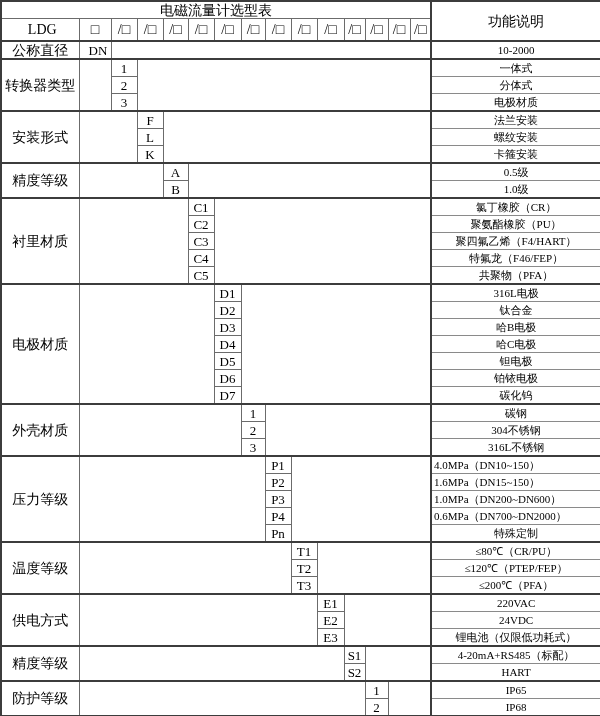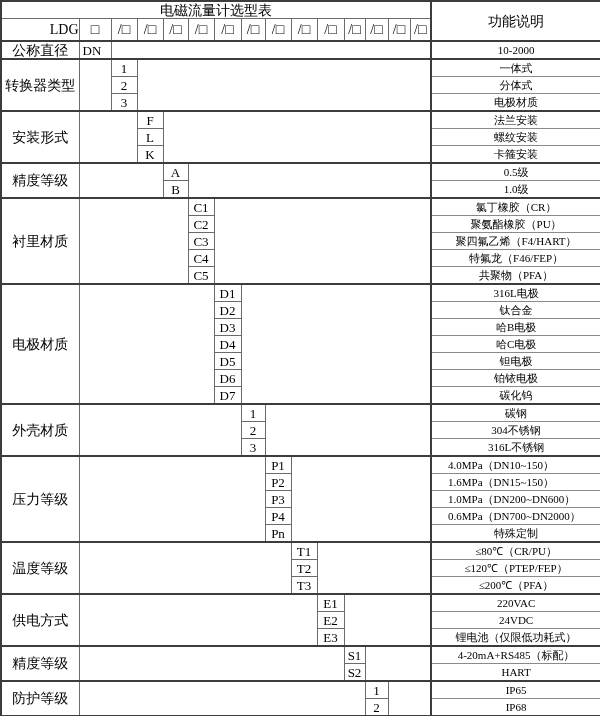--- a/index.html
+++ b/index.html
@@ -25,38 +25,38 @@
     line-height:15px;
     height:16px;
     overflow:hidden;
     white-space:nowrap;
   }
   tr.hdr td{height:16px;}
   tr.ldg td{height:21px;font-size:14px;}
   td.hdr-title{font-size:14px;border-bottom:1px solid var(--mid);}
   td.hdr-right{font-size:14px;border-left:2px solid var(--dark);}
   td.lbl{border-right:1px solid var(--mid);font-size:14px;}
-  td.ldg-lbl{border-right:1px solid var(--mid);text-align:right;padding-left:4px;font-size:13px;}
+  td.ldg-lbl{border-right:1px solid var(--mid);text-align:center;padding-left:4px;font-size:13px;}
   td.slot{border-left:1px solid var(--mid);}
   td.code{
     border-left:1px solid var(--mid);
     border-right:1px solid var(--mid);
     border-top:1px solid var(--mid);
   }
   td.dncode{
     border-right:1px solid var(--mid);
     text-align:left;
-    padding-left:3px;
+    padding-left:9px;
   }
   td.desc{
     border-left:2px solid var(--dark);
     border-top:1px solid var(--light);
     font-size:11px;
   }
-  td.desc.left{text-align:left;padding-left:16px;}
+  td.desc.left{text-align:left;padding-left:2px;}
   td.bt2{border-top:2px solid var(--dark);}
 </style>
 </head>
 <body>
 
 <table id="sel">
   <colgroup>
     <col style="width:78px">
       <col style="width:32px">
       <col style="width:26px">

